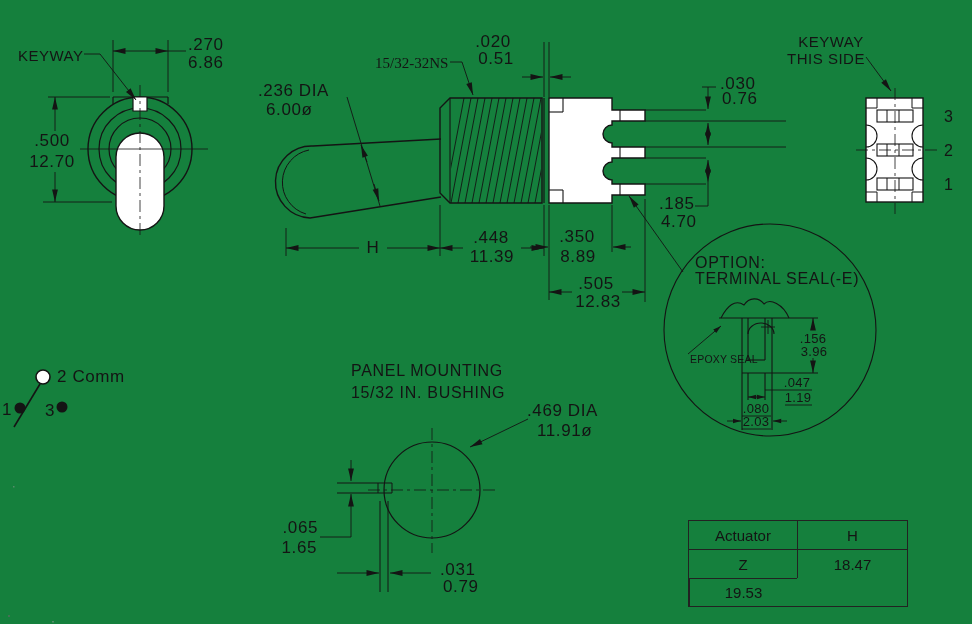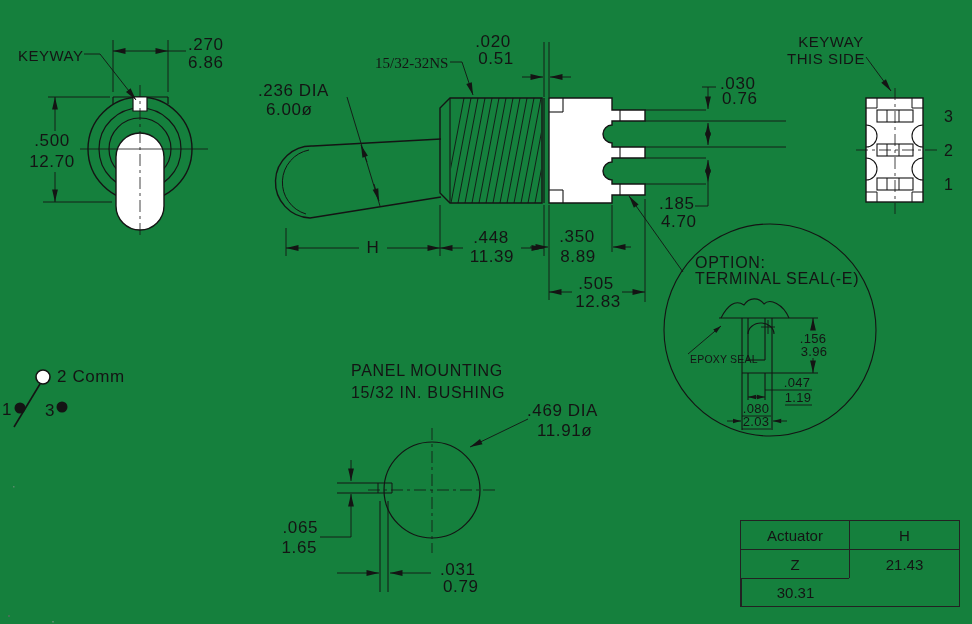--- a/index.html
+++ b/index.html
@@ -8,21 +8,21 @@
   svg{position:absolute;left:0;top:0;}
   svg text{fill:#141414;}
   .d17{font:17px "Liberation Sans",sans-serif;letter-spacing:.6px;}
   .d16{font:16px "Liberation Sans",sans-serif;letter-spacing:.7px;}
   .d15{font:15px "Liberation Sans",sans-serif;letter-spacing:.5px;}
   .d13{font:13px "Liberation Sans",sans-serif;letter-spacing:.3px;}
   .d11{font:10.5px "Liberation Sans",sans-serif;letter-spacing:.2px;}
   .ser{font:15px "Liberation Serif",serif;}
   .mid{text-anchor:middle;}
   .end{text-anchor:end;}
-  .spec-table{position:absolute;left:740px;top:520px;width:218px;height:85px;
+  .spec-table{position:absolute;left:688px;top:520px;width:218px;height:85px;
       border:1.5px solid #222;display:grid;grid-template-columns:108px 1fr;
       grid-template-rows:28px 29px 1fr;}
   .spec-table .cell{border-left:1.2px solid #222;border-top:1.2px solid #222;
       display:flex;align-items:center;justify-content:center;
       font:15px "Liberation Sans",sans-serif;color:#141414;}
   .spec-table .c0{border-left:none;}
   .spec-table .r0{border-top:none;}
 </style>
 </head>
 <body>
@@ -280,16 +280,16 @@
 
   <rect x="8" y="615" width="2" height="2" fill="#666" opacity="0.6"></rect>
   <rect x="52" y="621" width="2" height="1.5" fill="#999" opacity="0.5"></rect>
   <rect x="13" y="486" width="1.5" height="1.5" fill="#999" opacity="0.5"></rect>
 </svg>
 
 <div class="spec-table">
   <div class="cell c0 r0">Actuator</div>
   <div class="cell r0">H</div>
   <div class="cell c0">Z</div>
-  <div class="cell">21.43</div>
-  <div class="cell">30.31</div>
+  <div class="cell">18.47</div>
+  <div class="cell">19.53</div>
 </div>
 </div>
 
 </body></html>

